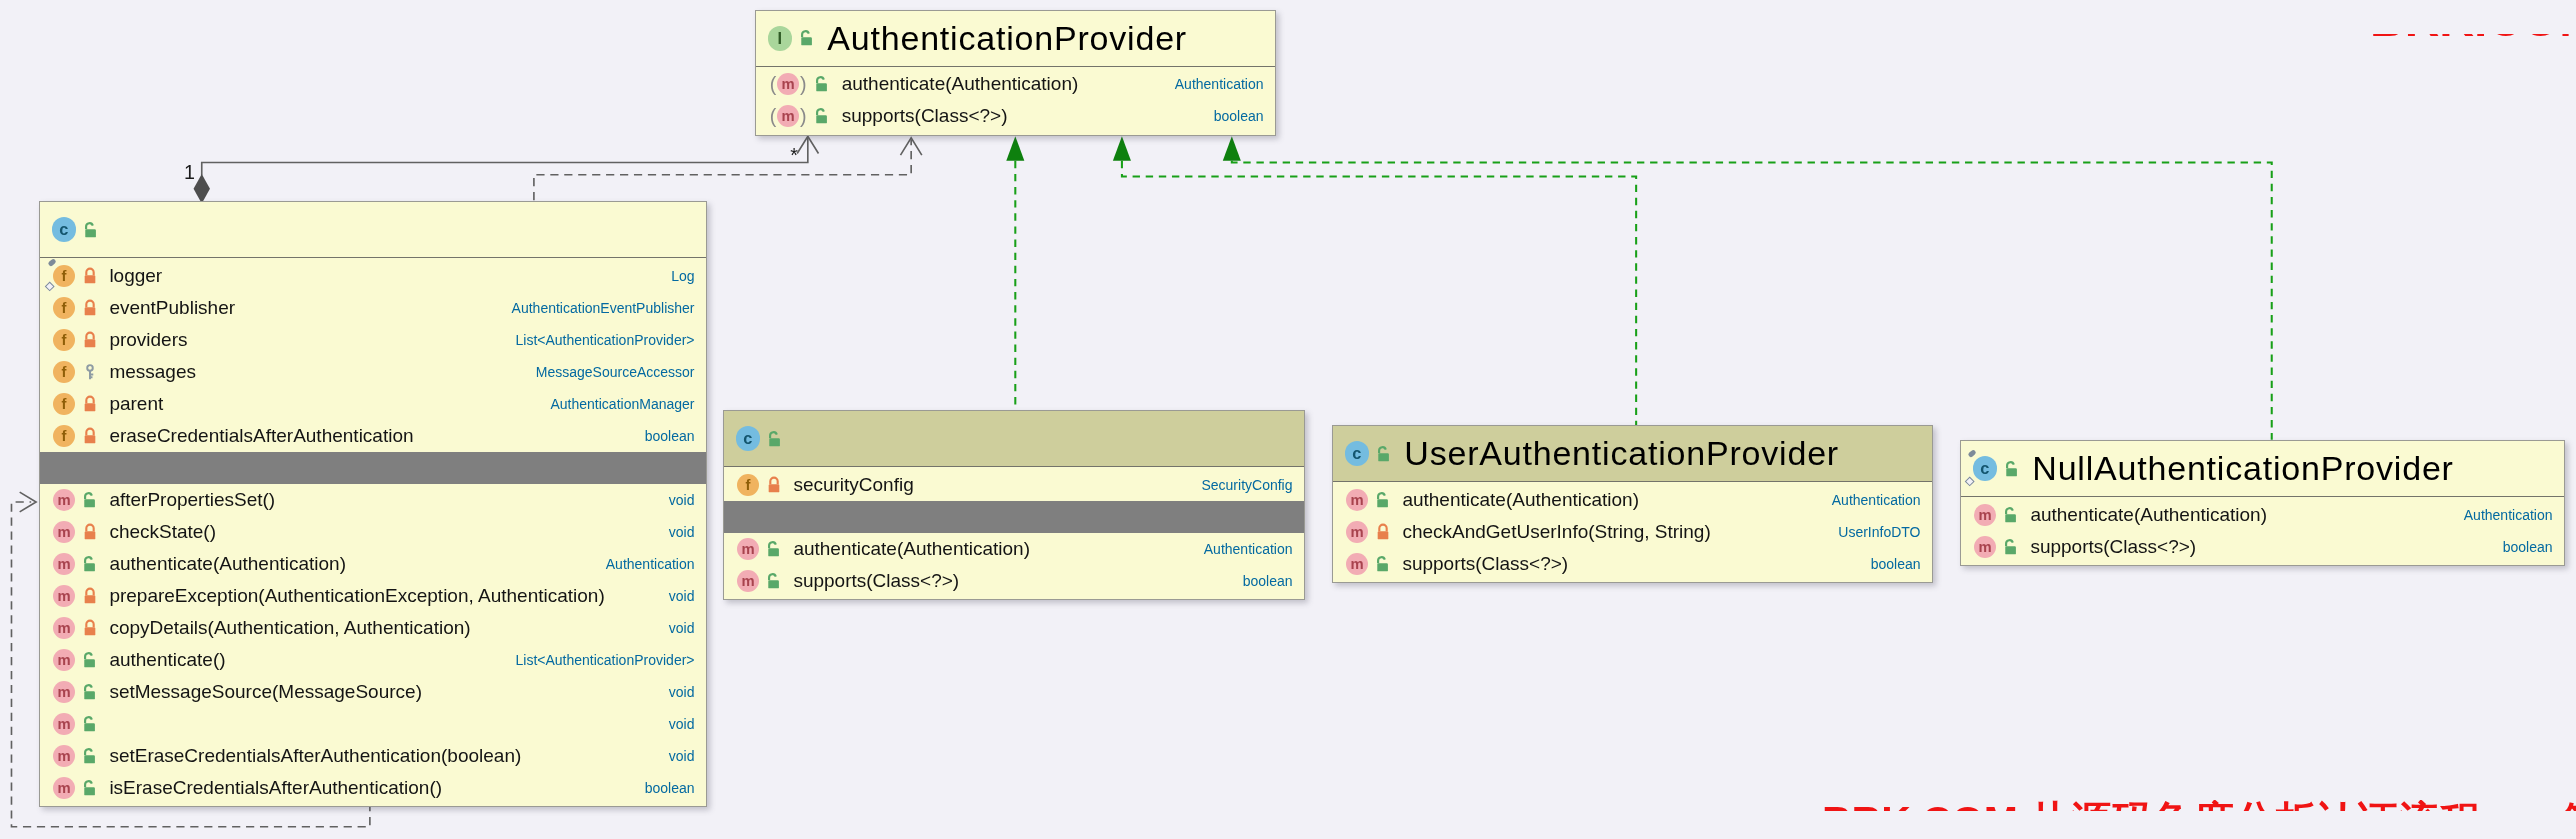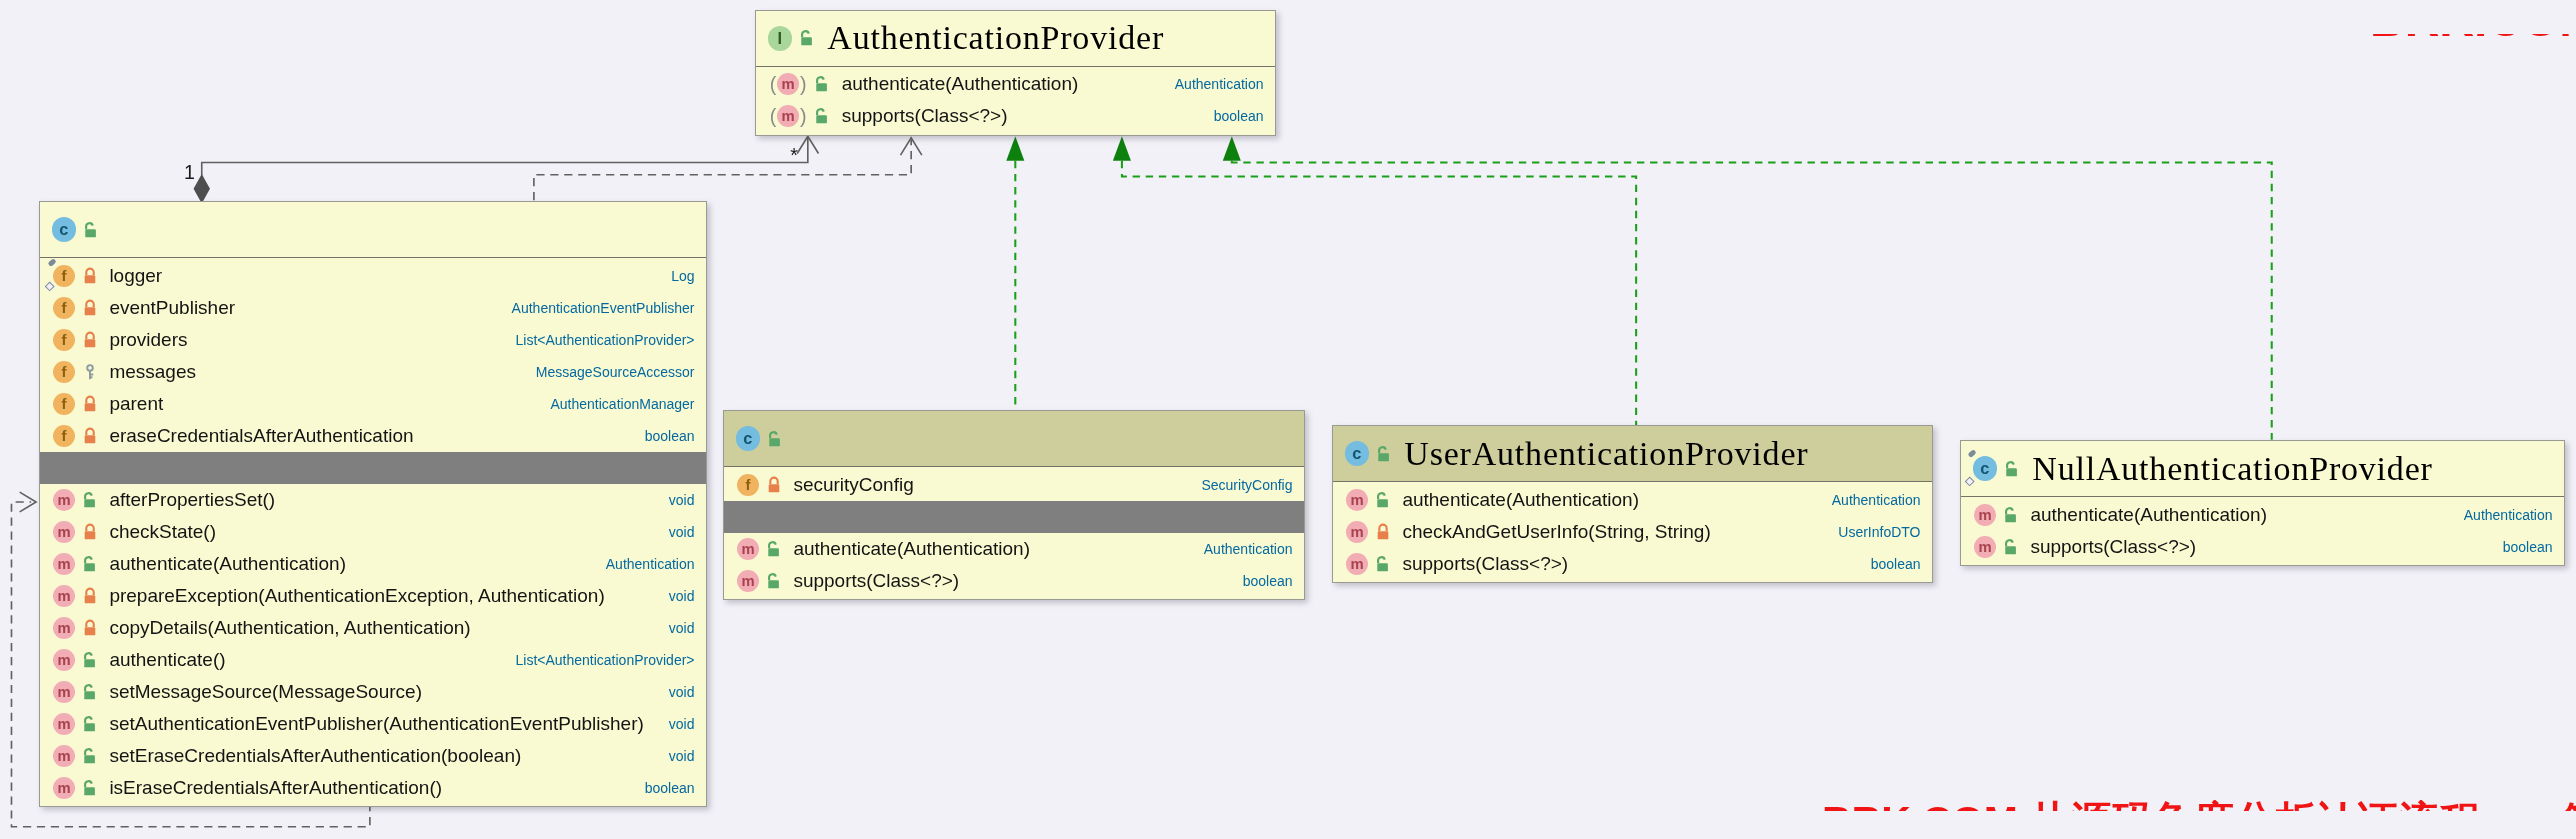--- a/index.html
+++ b/index.html
@@ -5,21 +5,21 @@
   html,body{margin:0;padding:0;background:#e9e8ee;}
   #canvas{position:relative;width:2576px;height:840px;background:#F2F1F7;overflow:hidden;
           font-family:"Liberation Sans",sans-serif;}
   #edges{position:absolute;left:0;top:0;width:2576px;height:840px;}
 
   .class-box{position:absolute;background:#FAFAD2;border:0.8px solid #9a9a94;
              box-shadow:2.5px 3.3px 5.7px rgba(70,70,85,.28);box-sizing:border-box;}
   .hdr{height:56px;display:flex;align-items:center;padding:0 13px 0 11.5px;
        border-bottom:1.6px solid #73736a;box-sizing:border-box;white-space:nowrap;}
   .hdr.khaki{background:#CECE9C;}
-  .title{font-family:Liberation Serif, serif;font-size:34px;color:#000;
+  .title{font-family:Liberation Sans, sans-serif;font-size:34px;color:#000;
          margin-left:11.5px;letter-spacing:0.8px;}
   .body{padding:1.6px 0 2.5px 0;}
   .row{height:32px;display:flex;align-items:center;padding:0 11.5px 0 13px;white-space:nowrap;}
   .mname{margin-left:10.7px;font-size:19px;color:#141414;}
   .mtype{margin-left:auto;font-size:14px;color:#0369a1;padding-left:24.6px;}
   .band{height:32px;background:#7F7F7F;}
 
   .ic{width:22px;height:22px;min-width:22px;border-radius:50%;display:flex;align-items:center;
       justify-content:center;font-size:14.8px;font-weight:bold;position:relative;}
   .ic-class{background:#74BCE0;color:#14566F;}
@@ -240,21 +240,20 @@
           </svg>
           <span class="mname">setMessageSource(MessageSource)</span>
           <span class="mtype">void</span>
         </div>
         <div class="row">
           <span class="ic ic-method">m</span>
           <svg viewBox="0 0 22 22" class="vis">
             <path d="M5 10 V7 a4.2 4.2 0 0 1 8.2 -1.4" fill="none" stroke="#59A869" stroke-width="2.6"></path>
             <rect x="4" y="10" width="13" height="10" rx="1.5" fill="#59A869"></rect>
           </svg>
-          <span class="mname">setAuthenticationEventPublisher(AuthenticationEventPublisher)</span>
           <span class="mtype">void</span>
         </div>
         <div class="row">
           <span class="ic ic-method">m</span>
           <svg viewBox="0 0 22 22" class="vis">
             <path d="M5 10 V7 a4.2 4.2 0 0 1 8.2 -1.4" fill="none" stroke="#59A869" stroke-width="2.6"></path>
             <rect x="4" y="10" width="13" height="10" rx="1.5" fill="#59A869"></rect>
           </svg>
           <span class="mname">setEraseCredentialsAfterAuthentication(boolean)</span>
           <span class="mtype">void</span>

